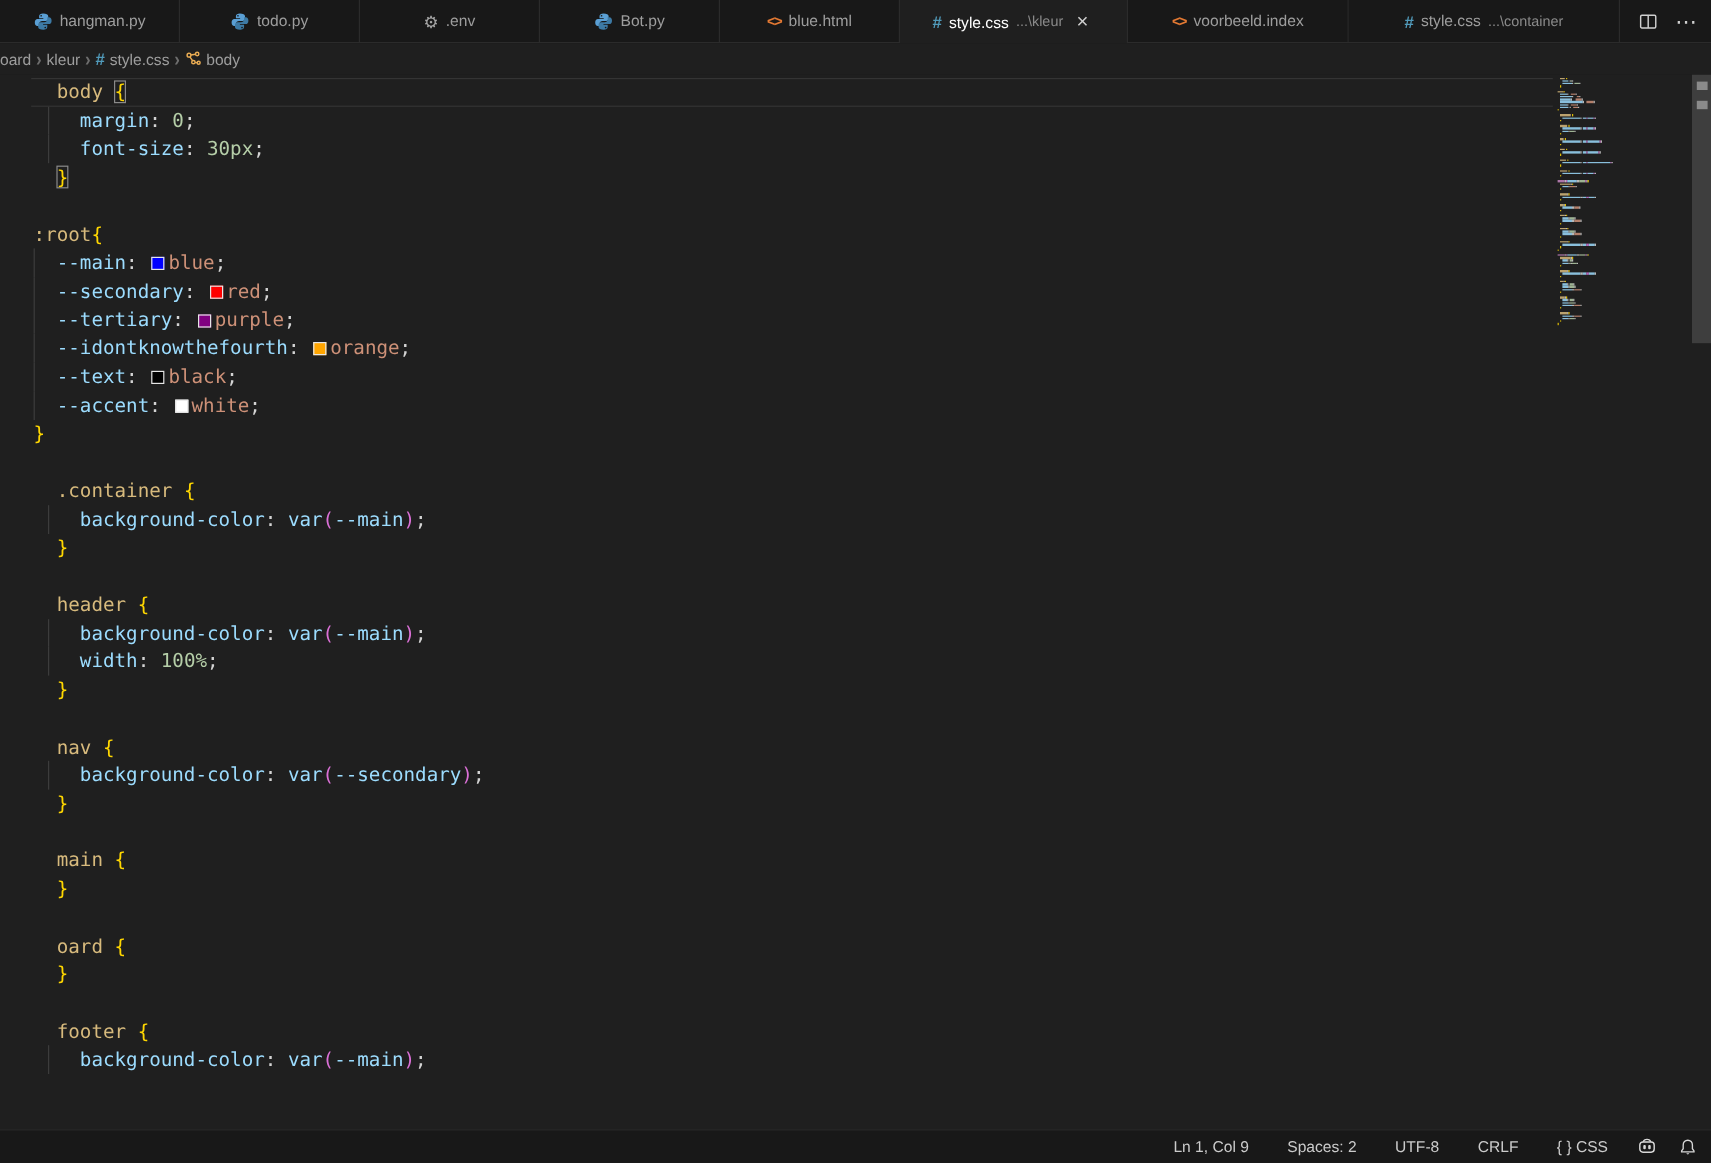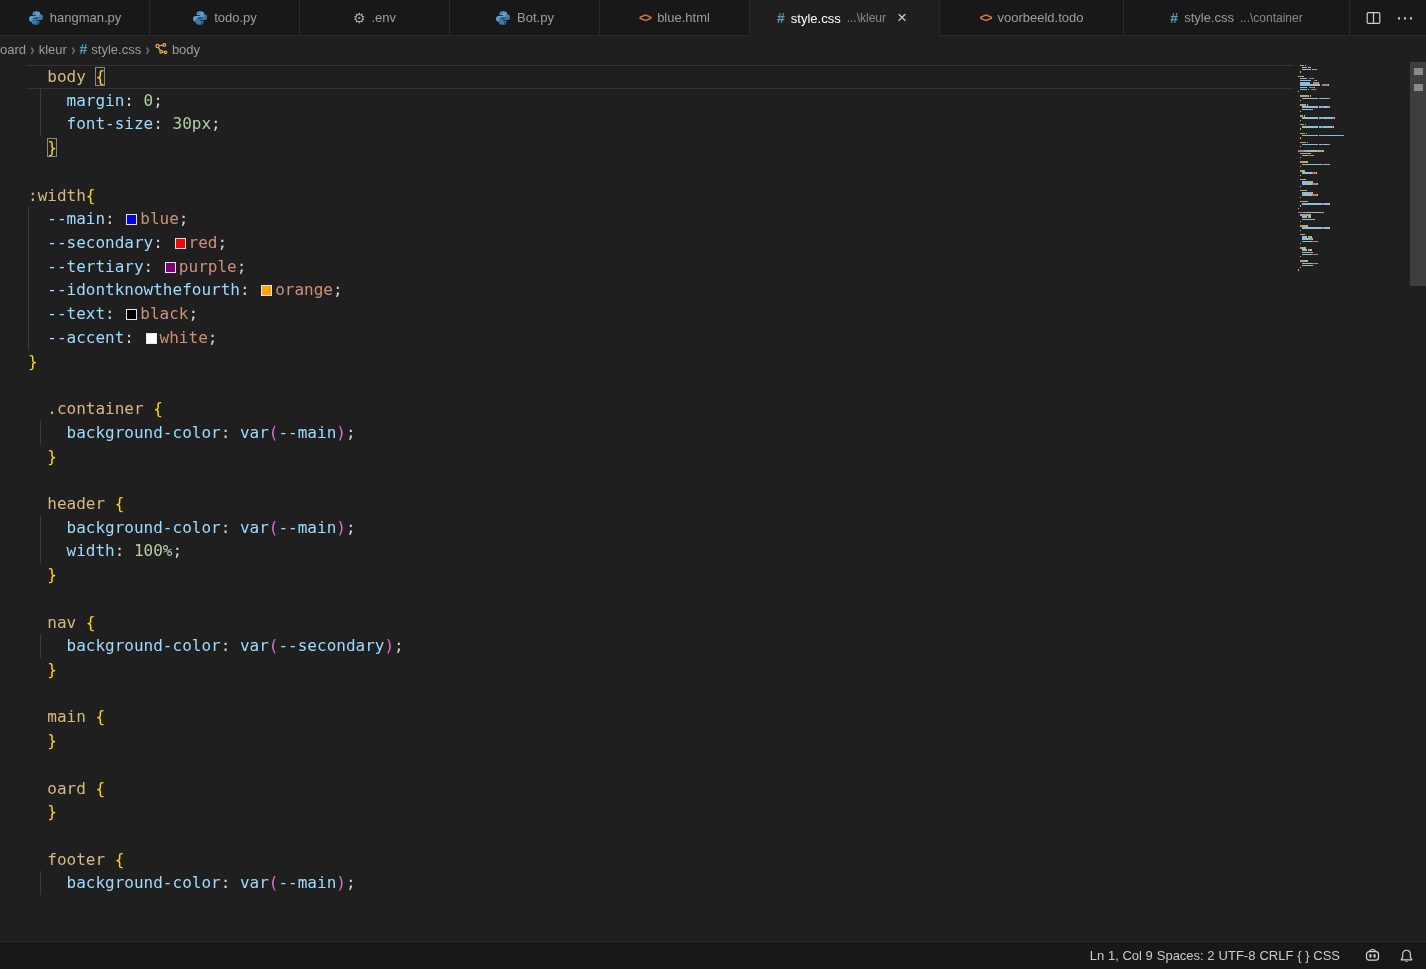--- a/index.html
+++ b/index.html
@@ -111,21 +111,21 @@
           <span>blue.html</span>
         </div>
         <div class="tab active">
           <span class="ico-css">#</span>
           <span>style.css</span>
           <span class="desc">...\kleur</span>
           <span class="close">×</span>
         </div>
         <div class="tab">
           <span class="ico-html">&lt;&gt;</span>
-          <span>voorbeeld.todo</span>
+          <span>voorbeeld.index</span>
         </div>
         <div class="tab">
           <span class="ico-css">#</span>
           <span>style.css</span>
           <span class="desc">...\container</span>
         </div>
       </div>
     <div class="tab-actions">
       <span style="display:flex;">
           <svg width="17" height="16" viewBox="0 0 16 16">
@@ -167,21 +167,21 @@
       </span>
     </div>
 
   <div class="editor">
     <div class="code">
         <div class="line hl"><span class="t-pl">  </span><span class="t-s">body</span><span class="t-pl"> </span><span class="t-b t-box">{</span></div>
         <div class="line"><span class="guide" style="left: 40px;"></span><span class="t-pl">    </span><span class="t-p">margin</span><span class="t-pl">: </span><span class="t-n">0</span><span class="t-pl">;</span></div>
         <div class="line"><span class="guide" style="left: 40px;"></span><span class="t-pl">    </span><span class="t-p">font-size</span><span class="t-pl">: </span><span class="t-n">30px</span><span class="t-pl">;</span></div>
         <div class="line"><span class="t-pl">  </span><span class="t-b t-box">}</span></div>
         <div class="line"></div>
-        <div class="line"><span class="t-s">:width</span><span class="t-b">{</span></div>
+        <div class="line"><span class="t-s">:root</span><span class="t-b">{</span></div>
         <div class="line"><span class="guide" style="left: 28px;"></span><span class="t-pl">  </span><span class="t-p">--main</span><span class="t-pl">: </span><span class="swatch" style="background: rgb(0, 0, 255);"></span><span class="t-v">blue</span><span class="t-pl">;</span></div>
         <div class="line"><span class="guide" style="left: 28px;"></span><span class="t-pl">  </span><span class="t-p">--secondary</span><span class="t-pl">: </span><span class="swatch" style="background: rgb(255, 0, 0);"></span><span class="t-v">red</span><span class="t-pl">;</span></div>
         <div class="line"><span class="guide" style="left: 28px;"></span><span class="t-pl">  </span><span class="t-p">--tertiary</span><span class="t-pl">: </span><span class="swatch" style="background: rgb(128, 0, 128);"></span><span class="t-v">purple</span><span class="t-pl">;</span></div>
         <div class="line"><span class="guide" style="left: 28px;"></span><span class="t-pl">  </span><span class="t-p">--idontknowthefourth</span><span class="t-pl">: </span><span class="swatch" style="background: rgb(255, 165, 0);"></span><span class="t-v">orange</span><span class="t-pl">;</span></div>
         <div class="line"><span class="guide" style="left: 28px;"></span><span class="t-pl">  </span><span class="t-p">--text</span><span class="t-pl">: </span><span class="swatch" style="background: rgb(0, 0, 0);"></span><span class="t-v">black</span><span class="t-pl">;</span></div>
         <div class="line"><span class="guide" style="left: 28px;"></span><span class="t-pl">  </span><span class="t-p">--accent</span><span class="t-pl">: </span><span class="swatch" style="background: rgb(255, 255, 255);"></span><span class="t-v">white</span><span class="t-pl">;</span></div>
         <div class="line"><span class="t-b">}</span></div>
         <div class="line"></div>
         <div class="line"><span class="t-pl">  </span><span class="t-s">.container</span><span class="t-pl"> </span><span class="t-b">{</span></div>
         <div class="line"><span class="guide" style="left: 40px;"></span><span class="t-pl">    </span><span class="t-p">background-color</span><span class="t-pl">: </span><span class="t-p">var</span><span class="t-pr">(</span><span class="t-p">--main</span><span class="t-pr">)</span><span class="t-pl">;</span></div>
@@ -458,21 +458,21 @@
         <div class="mm-bar" style="left: 4px; top: 207.1px; width: 1px; background: rgb(255, 215, 0);"></div>
       </div>
     <div class="scrollbar">
       <div class="sb-thumb"></div>
       <div class="sb-deco" style="top:6px"></div>
       <div class="sb-deco" style="top:22px"></div>
     </div>
   </div>
 
   <div class="statusbar">
-    <span class="sb-items" id="sb-items" style="display:flex;gap:4px;justify-content:space-between;">
+    <span class="sb-items" id="sb-items" style="display:flex;gap:32px;justify-content:space-between;">
         <span class="sb-item">Ln 1, Col 9</span>
         <span class="sb-item">Spaces: 2</span>
         <span class="sb-item">UTF-8</span>
         <span class="sb-item">CRLF</span>
         <span class="sb-item">{ } CSS</span>
       </span>
     <span class="sb-icons">
       <span style="display:flex;">
           <svg width="17" height="16" viewBox="0 0 17 16">
             <path d="M5.4 3.6c.3-1.3 1.4-2.1 3.1-2.1s2.8.8 3.1 2.1" stroke="#d7d7d7" stroke-width="1.2" fill="none"></path>

